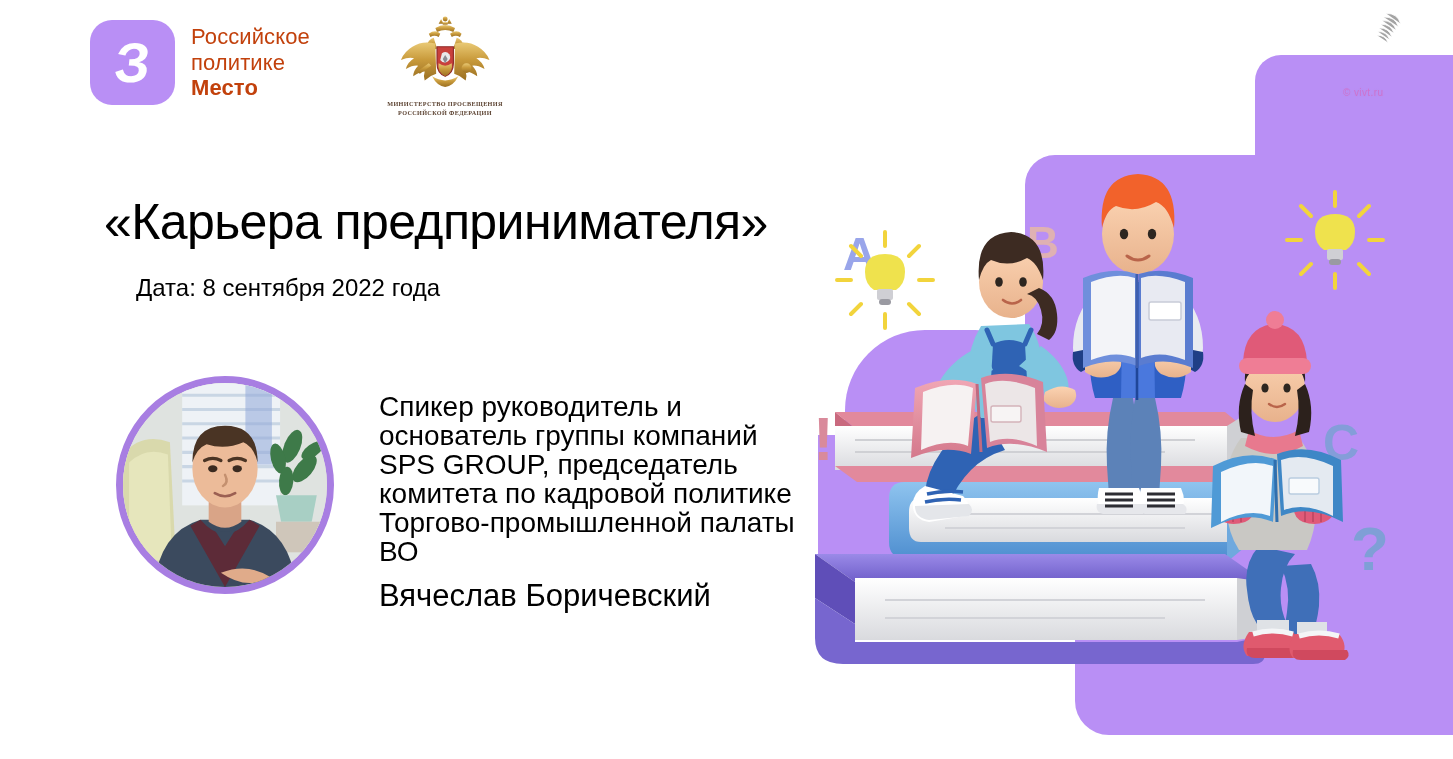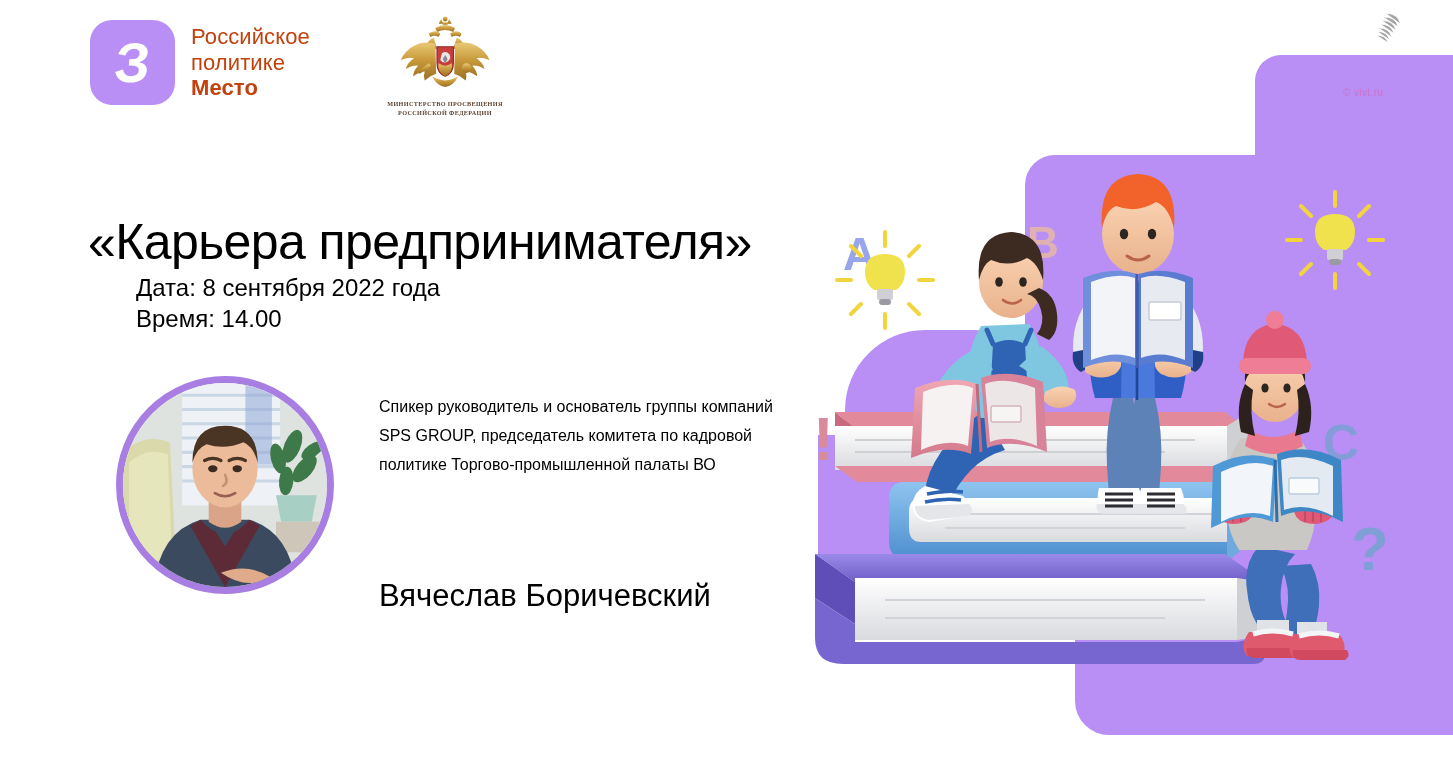--- a/index.html
+++ b/index.html
@@ -63,37 +63,36 @@
   
   .watermark{position:absolute;right:14px;top:6px;width:96px;height:96px;opacity:.42;}
   .watermark .wm-url{
     position:absolute;left:0;bottom:4px;width:100%;
     font-size:10px;color:#ec4899;letter-spacing:.4px;
     text-shadow:0 0 2px rgba(160,140,190,.55);
   }
 
   
   .title{
-    position:absolute;left:88px;top:193px;
+    position:absolute;left:104px;top:193px;
     font-size:50px;font-weight:400;color:#000;letter-spacing:-.6px;white-space:nowrap;
     font-family:"Liberation Sans","DejaVu Sans",sans-serif;
-    margin-top:20px;
   }
   .meta{position:absolute;left:136px;top:261px;font-size:24px;line-height:31px;color:#000;margin-top:11px;}
   .meta div{white-space:nowrap;}
 
   .portrait{
     position:absolute;left:116px;top:376px;width:218px;height:218px;border-radius:50%;
     border:7px solid #a87ee2;box-sizing:border-box;overflow:hidden;background:#e9e6dd;
   }
   .portrait svg{display:block;width:100%;height:100%;}
 
   .speaker-desc{
     position:absolute;left:379px;top:392px;width:420px;
-    font-size:16px;line-height:29px;color:#000;
+    font-size:28px;line-height:29px;color:#000;
   }
   .speaker-name{
     position:absolute;left:379px;top:540px;
     font-size:31px;line-height:40px;color:#000;white-space:nowrap;margin-top:36px;
   }
 
   
   .illus{position:absolute;left:795px;top:130px;width:658px;height:560px;}
   .illus svg{display:block;width:100%;height:100%;overflow:visible;}
 </style>
@@ -175,21 +174,20 @@
         <path d="M41 10 q16 0 20 14 M38 15 q16 0 20 13 M36 20 q15 0 19 13 M34 25 q14 0 18 12 M32 30 q13 0 17 12 M30 35 q12 0 16 11 M29 40 q11 0 15 10"></path>
       </g>
     </svg>
     <div class="wm-url">© vivt.ru</div>
   </div>
 
   <div class="title">«Карьера предпринимателя»</div>
 
   <div class="meta">
     <div>Дата: 8 сентября 2022 года</div>
-    <div>Время: 14.00</div>
   </div>
 
   <div class="portrait">
     <svg viewBox="0 0 200 200">
       <rect x="0" y="0" width="200" height="200" fill="#dfe3e0"></rect>
 
       <rect x="58" y="0" width="96" height="120" fill="#eef2f6"></rect>
       <g stroke="#c9d6e4" stroke-width="3">
         <path d="M58 12 H154 M58 26 H154 M58 40 H154 M58 54 H154 M58 68 H154 M58 82 H154 M58 96 H154"></path>
       </g>

